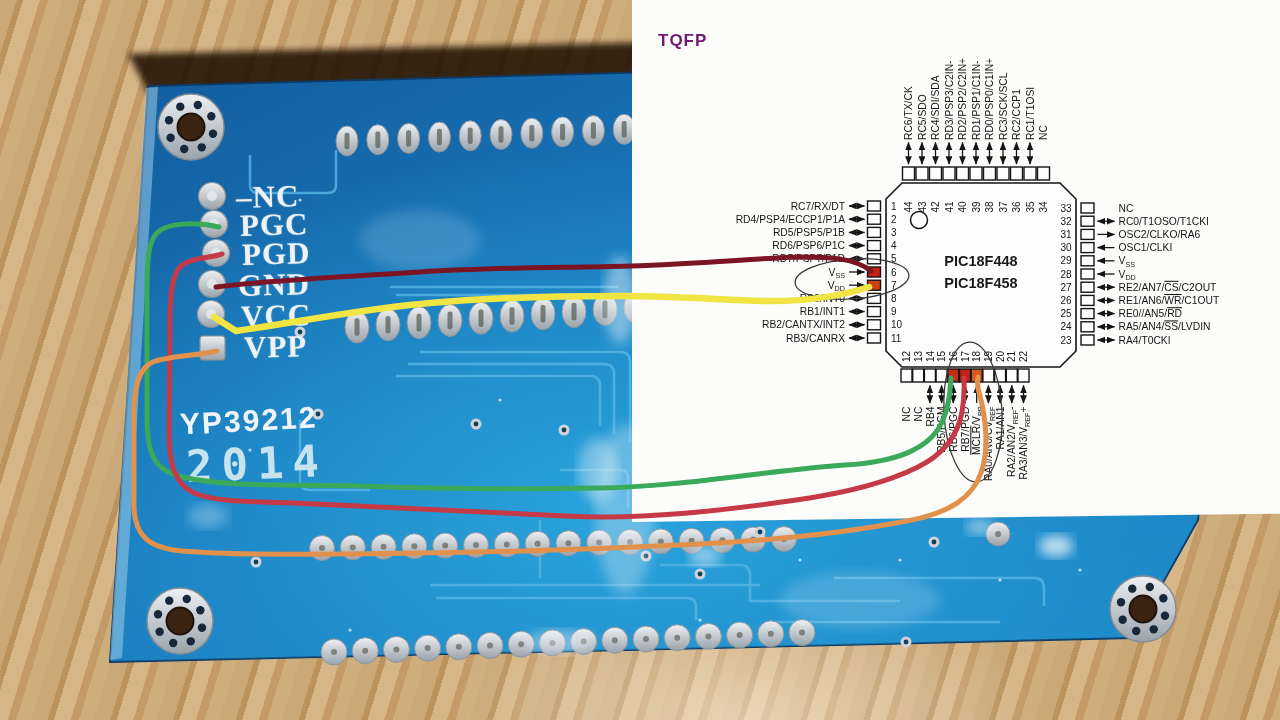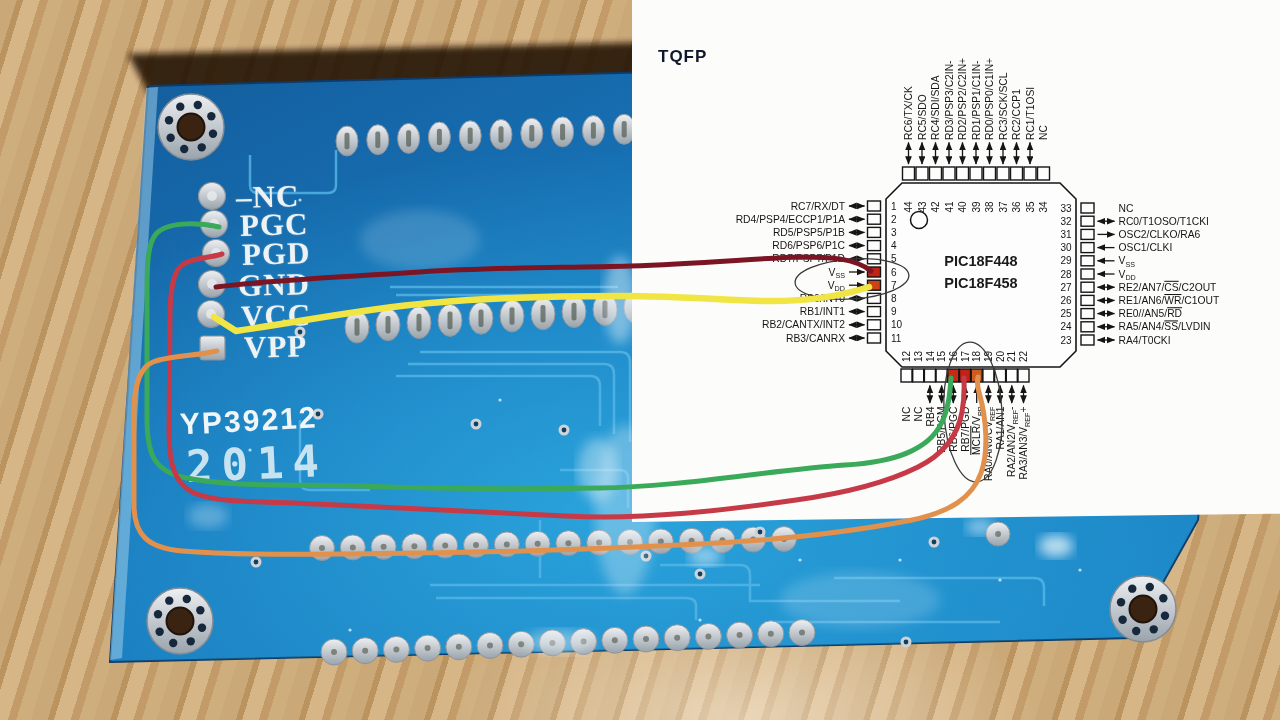--- a/index.html
+++ b/index.html
@@ -10,21 +10,21 @@
       radial-gradient(420px 200px at 58% 100%, rgba(255,248,235,.5), rgba(255,248,235,0) 70%),
       repeating-linear-gradient(107deg,#caa878 0 16px,#ba935f 16px 22px,#d6b586 22px 38px,#c29b68 38px 46px,#cfae7e 46px 60px);
   }
   #scene{position:relative;width:1280px;height:720px;font-family:"Liberation Sans",sans-serif}
   svg.layer{position:absolute;left:0;top:0;width:1280px;height:720px}
   #photo-svg{z-index:1}
   .pcb-text{position:absolute;z-index:2}
   #overlay{position:absolute;left:632px;top:0;width:648px;height:522px;background:#fcfcfa;
            clip-path:polygon(0 0,100% 0,100% 98.4%,0 100%);z-index:3}
   #diagram-svg{z-index:4}
-  #tqfp{position:absolute;left:658px;top:47px;z-index:4;font-weight:bold;font-size:17px;color:#0f172a;letter-spacing:1px}
+  #tqfp{position:absolute;left:658px;top:31px;z-index:4;font-weight:bold;font-size:17px;color:#701a75;letter-spacing:1px}
   .hdr{font-family:"Liberation Serif",serif;font-weight:bold;font-size:31px;color:#edf2f5;
        letter-spacing:1px;transform:rotate(-1.5deg);text-shadow:0 0 2px rgba(255,255,255,.3);line-height:1}
   #silk1{left:180px;top:404px;font-weight:bold;font-size:30px;color:#f0f5f7;letter-spacing:2px;transform:rotate(-3deg)}
   #silk2{left:186px;top:438px;font-family:"DejaVu Sans Mono",monospace;font-weight:bold;font-size:44px;
          color:#d7ebf4;letter-spacing:9px;transform:rotate(-2.5deg);opacity:.92}
 </style>
 </head>
 <body>
 
 <div id="scene">

